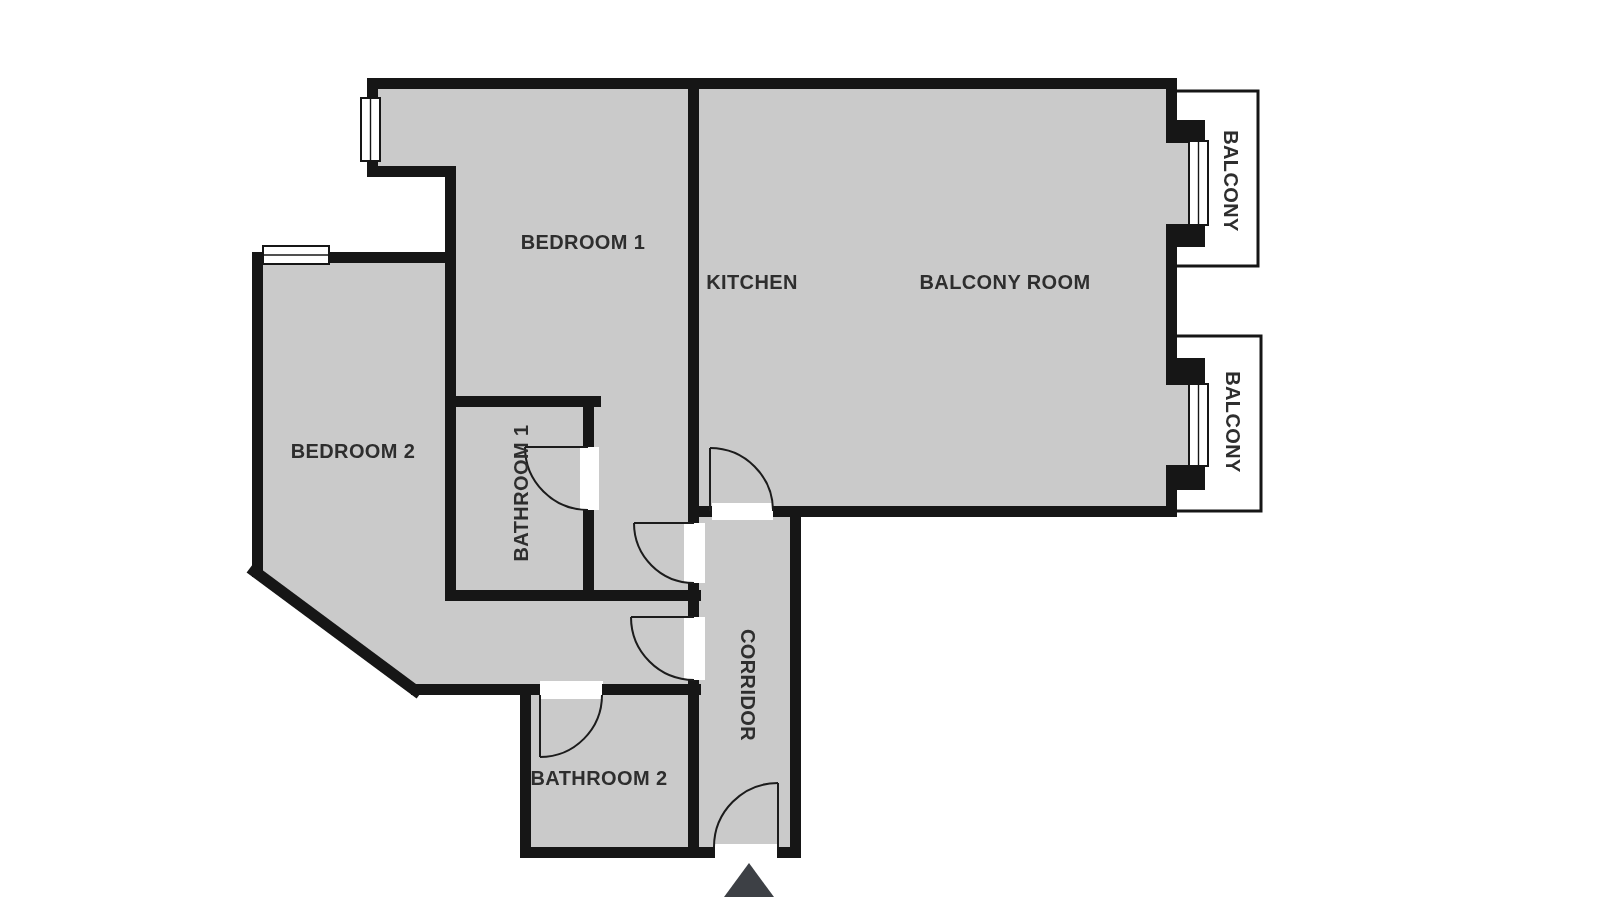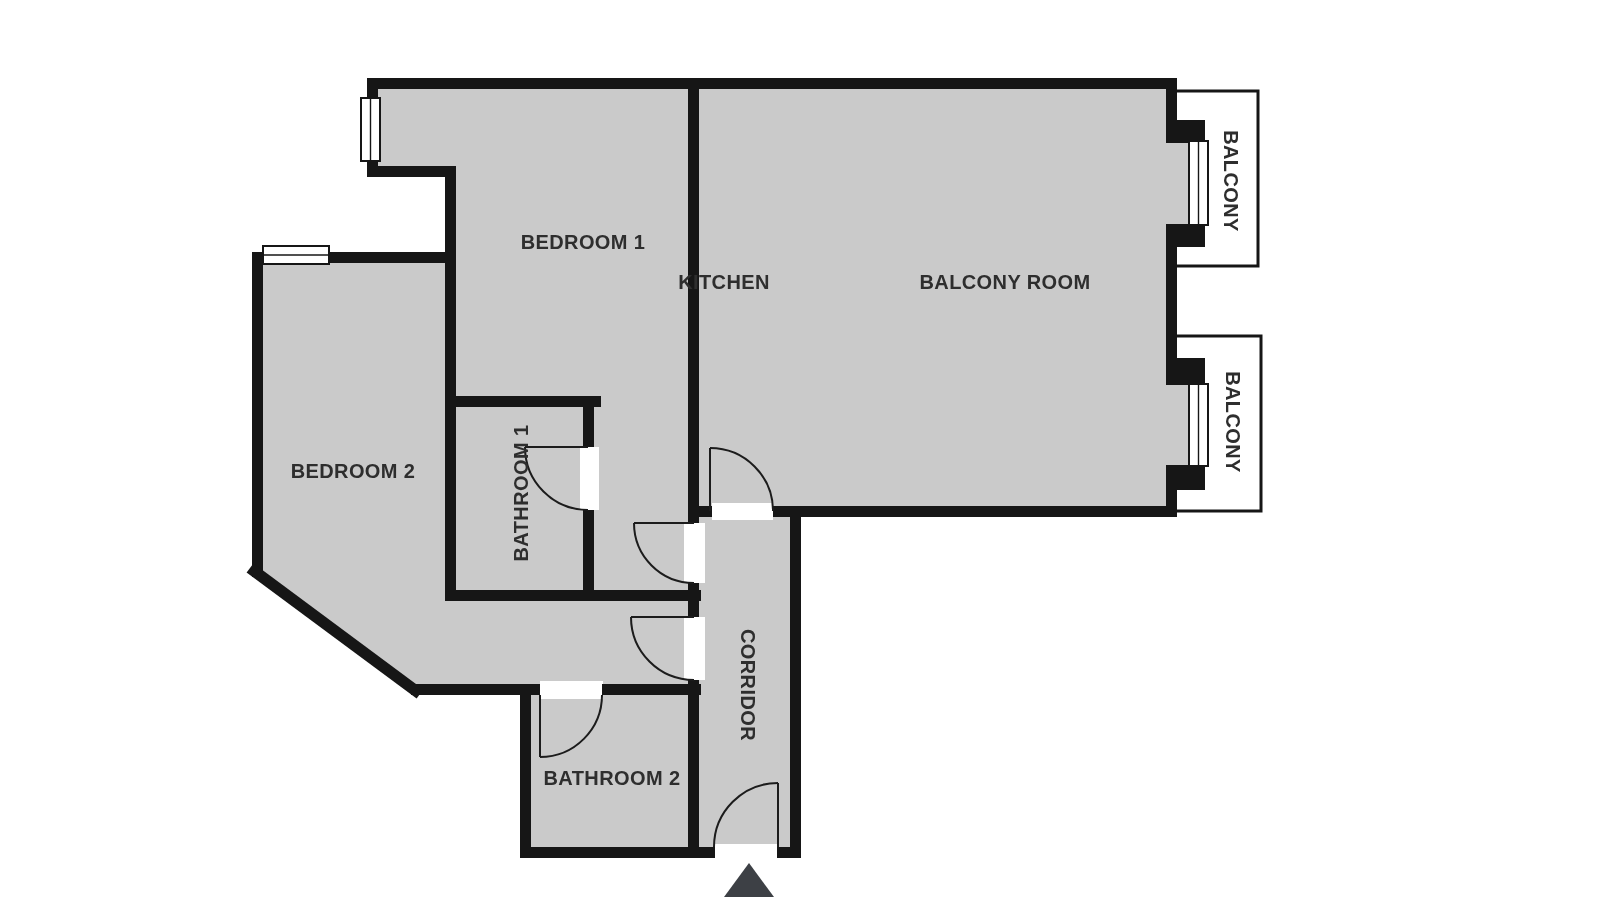--- a/index.html
+++ b/index.html
@@ -122,21 +122,21 @@
       <g>
         <line x1="778" y1="847" x2="778" y2="783"></line>
         <path d="M778,783 A64,64 0 0 0 714,847"></path>
       </g>
     </g>
 
     <polygon points="749,863 724,897 774,897" fill="#3d4045"></polygon>
   </svg>
 
   <div class="room-label" style="left:575px;top:242px;margin-left:8px;">BEDROOM 1</div>
-  <div class="room-label" style="left:724px;top:282px;text-align:center;">KITCHEN</div>
+  <div class="room-label" style="left:752px;top:282px;text-align:center;">KITCHEN</div>
   <div class="room-label" style="left:1005px;top:282px;">BALCONY ROOM</div>
-  <div class="room-label" style="left:353px;top:451px;margin-top:20px;">BEDROOM 2</div>
+  <div class="room-label" style="left:353px;top:451px;">BEDROOM 2</div>
   <div class="room-label rotm90" style="left:521px;top:493px;">BATHROOM 1</div>
-  <div class="room-label" style="left:612px;top:778px;text-align:right;">BATHROOM 2</div>
+  <div class="room-label" style="left:599px;top:778px;text-align:right;">BATHROOM 2</div>
   <div class="room-label rot90" style="left:747px;top:685px;">CORRIDOR</div>
   <div class="room-label rot90" style="left:1230px;top:181px;">BALCONY</div>
   <div class="room-label rot90" style="left:1232px;top:422px;">BALCONY</div>
 </div>
 
 </body></html>

